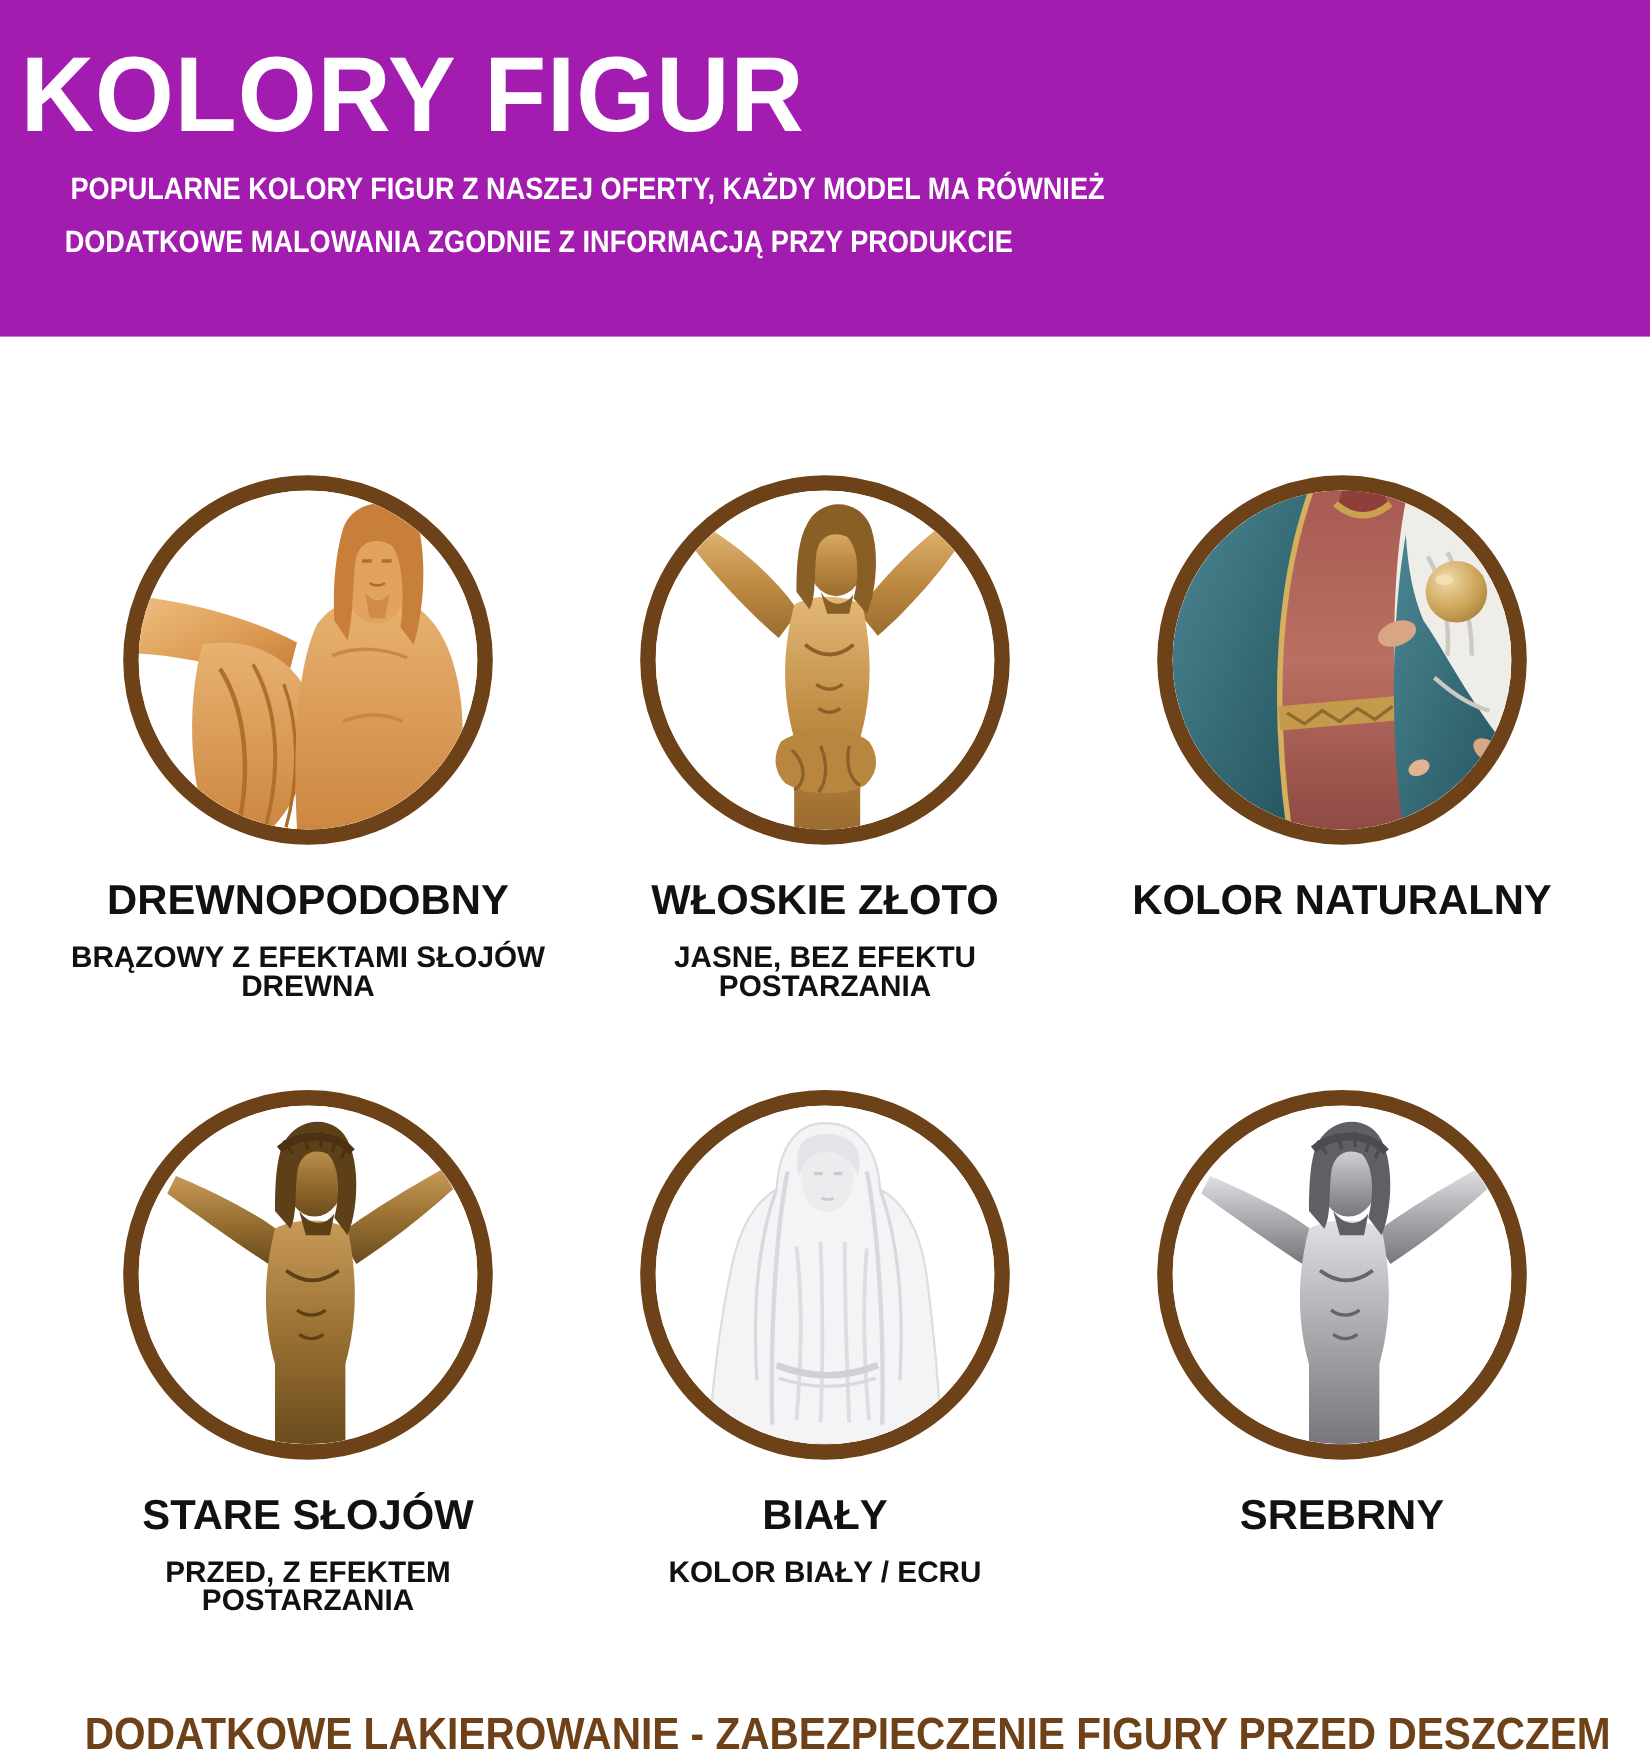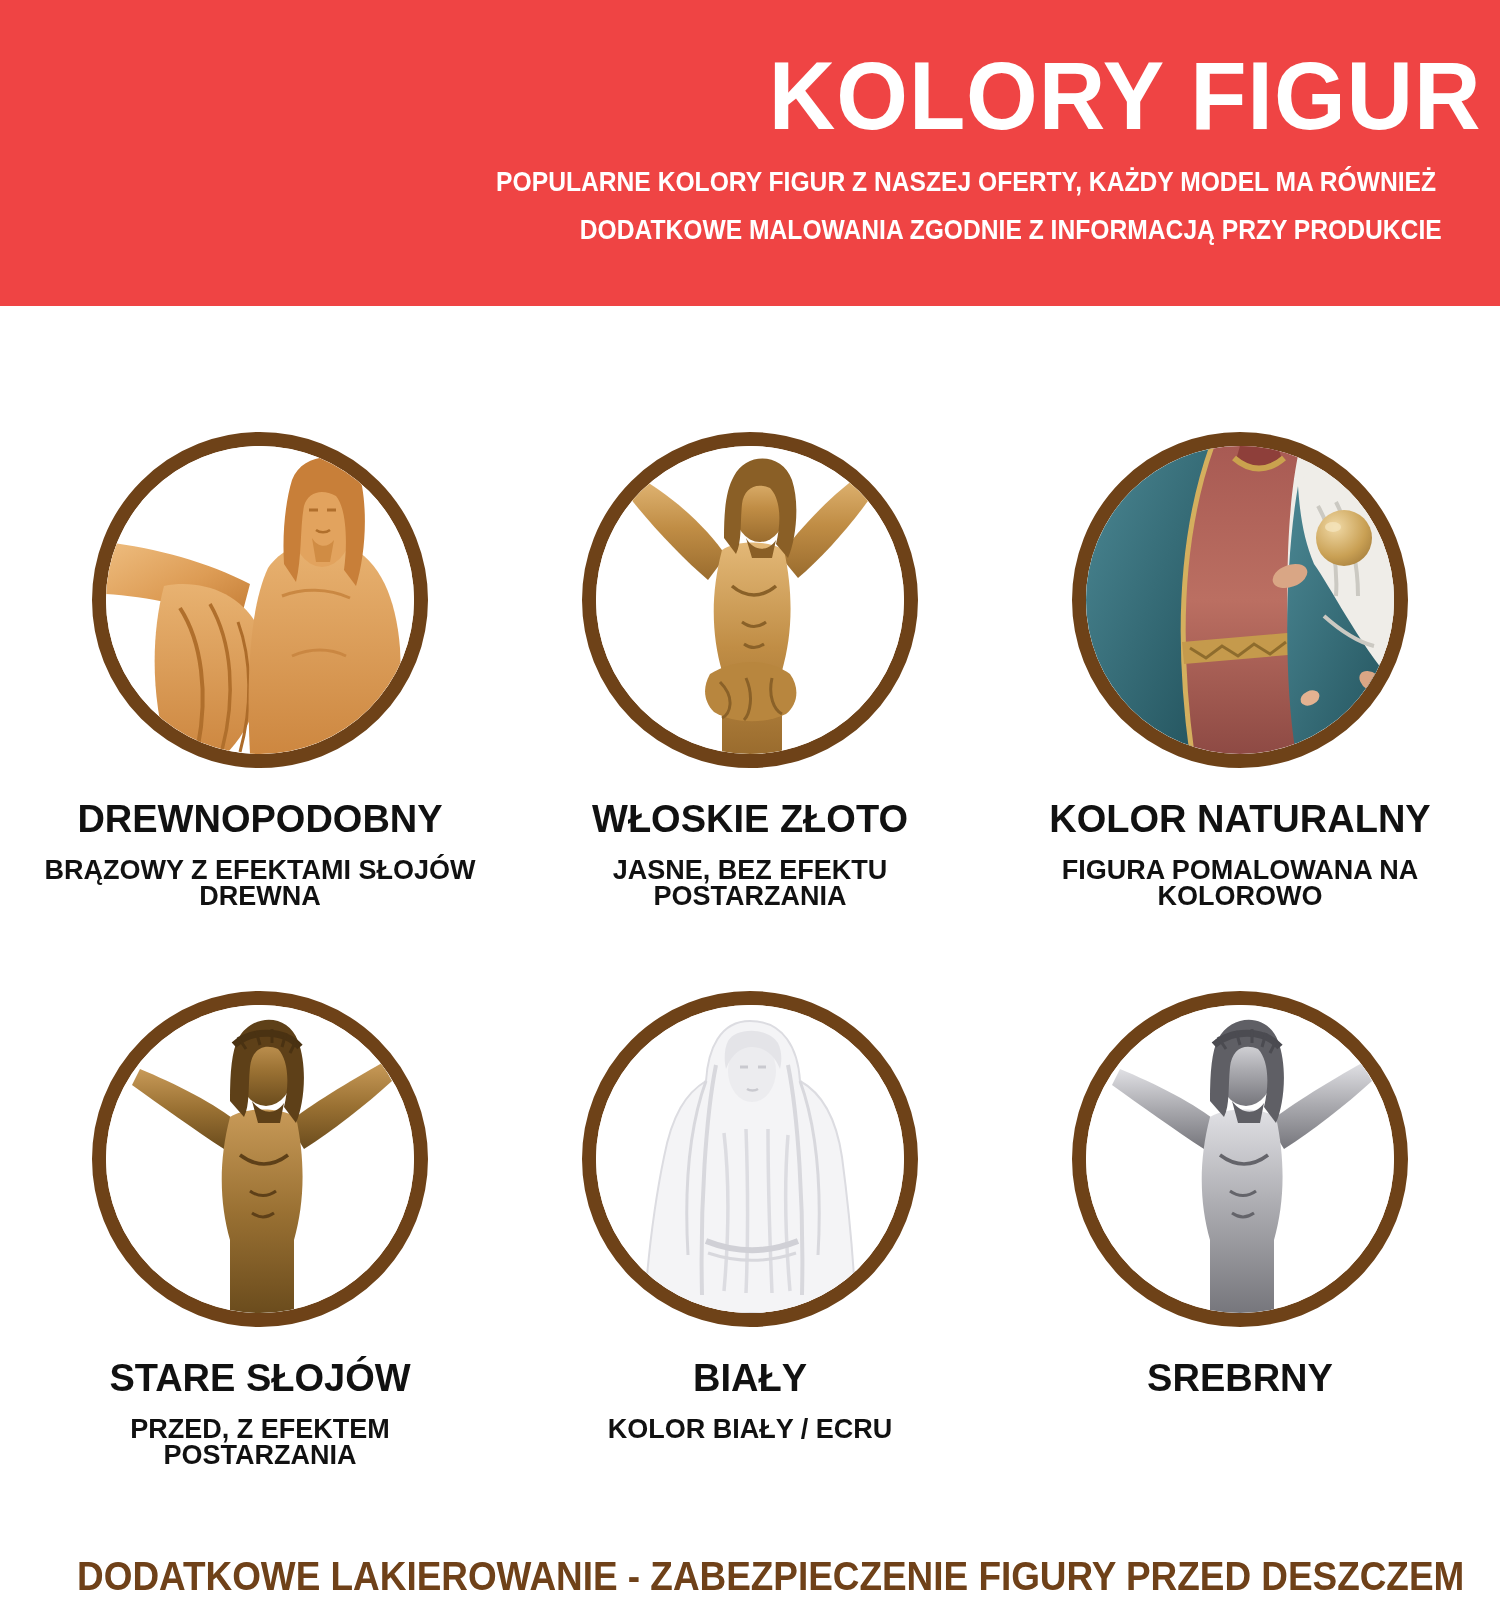--- a/index.html
+++ b/index.html
@@ -2,23 +2,23 @@
 <html><head>
 <meta charset="utf-8">
 <style>
   * { margin: 0; padding: 0; box-sizing: border-box; }
   html, body { width: 1500px; height: 1600px; background: #ffffff; overflow: hidden; }
   body { font-family: "Liberation Sans", sans-serif; }
 
   
   .header {
     width: 1500px; height: 306px;
-    background: #ef4444;
-    text-align: right;
-    padding-top: 44px;
+    background: #a21caf;
+    text-align: left;
+    padding-top: 34px;
   }
   .header .title {
     color: #ffffff;
     font-size: 97px;
     font-weight: bold;
     line-height: 104px;
     letter-spacing: 1px;
     display: inline-block;
     transform: scaleX(0.95);
     transform-origin: center;
@@ -35,21 +35,21 @@
   .header .subtitle-line > span {
     display: inline-block;
     transform: scaleX(0.88);
     transform-origin: center;
     white-space: nowrap;
   }
 
   
   .grid {
     width: 1500px;
-    padding: 0 40px;
+    padding: 0 60px;
     display: flex;
     justify-content: space-between;
     flex-wrap: wrap;
   }
   .grid { margin-top: 126px; }
   .cell { width: 440px; text-align: center; }
   .cell.row2 { margin-top: 82px; }
 
   .circle {
     width: 336px; height: 336px;
@@ -198,21 +198,20 @@
         <path d="M212 40 C230 8 268 8 308 28 L308 238 C272 196 244 140 228 118 C218 94 214 70 212 40 Z" fill="#efede8"></path>
         <path d="M232 60 C246 84 252 120 250 150 M250 56 C264 84 272 118 272 150 M238 170 C256 186 272 196 288 200" stroke="#cbc9c2" stroke-width="4" fill="none"></path>
         <circle cx="258" cy="92" r="28" fill="url(#orb1)"></circle>
         <ellipse cx="247" cy="81" rx="8" ry="5" fill="#f4e4bb" opacity="0.8"></ellipse>
         <ellipse cx="204" cy="130" rx="18" ry="11" fill="#d9a685" transform="rotate(-20 204 130)"></ellipse>
         <ellipse cx="224" cy="252" rx="10" ry="7" fill="#e3b291" transform="rotate(-25 224 252)"></ellipse>
         <ellipse cx="286" cy="236" rx="14" ry="9" fill="#d9a685" transform="rotate(35 286 236)"></ellipse>
       </svg>
     </div>
     <div class="item-label">KOLOR NATURALNY</div>
-    <div class="item-sublabel">FIGURA POMALOWANA NA KOLOROWO</div>
   </div>
 
   <div class="cell row2">
     <div class="circle">
       <svg viewBox="0 0 308 308">
         <defs>
           <linearGradient id="oldgold1" x1="0" y1="0" x2="0" y2="1">
             <stop offset="0" stop-color="#c89a58"></stop>
               <stop offset="0.5" stop-color="#9a7133"></stop>
               <stop offset="1" stop-color="#6b4c1d"></stop>

